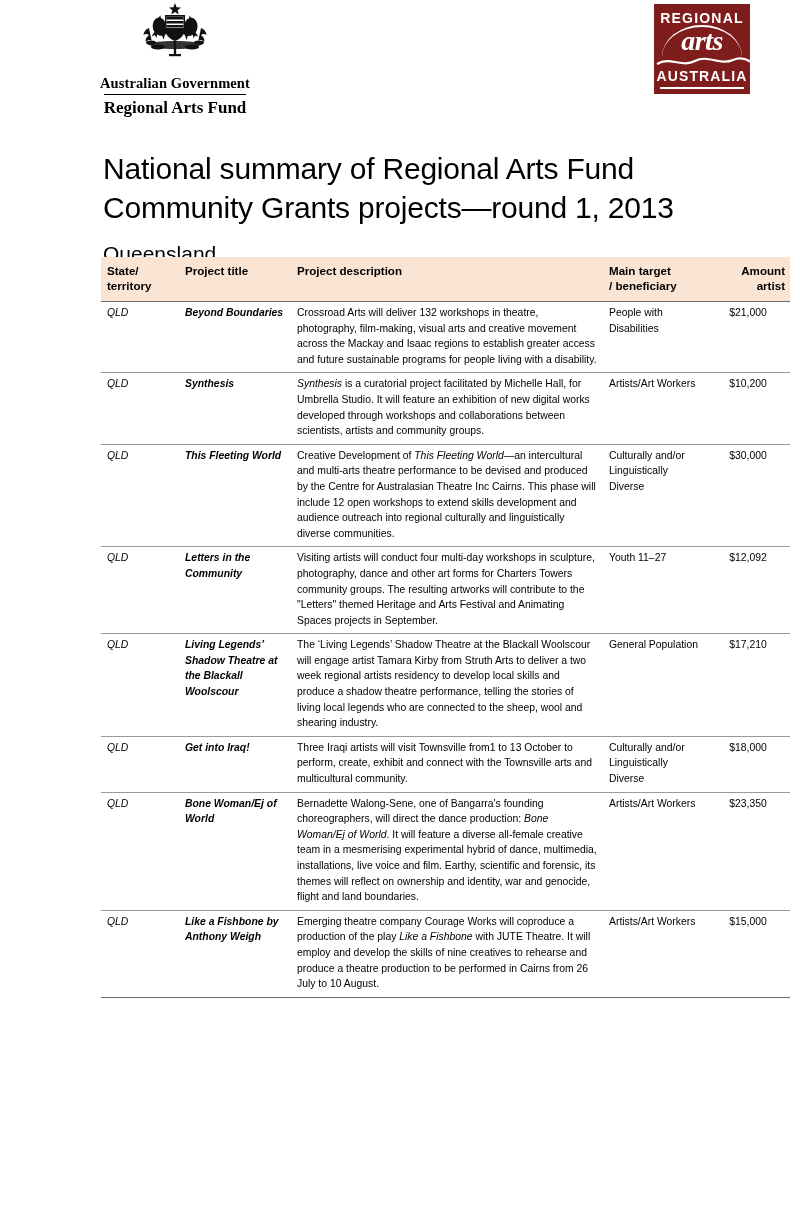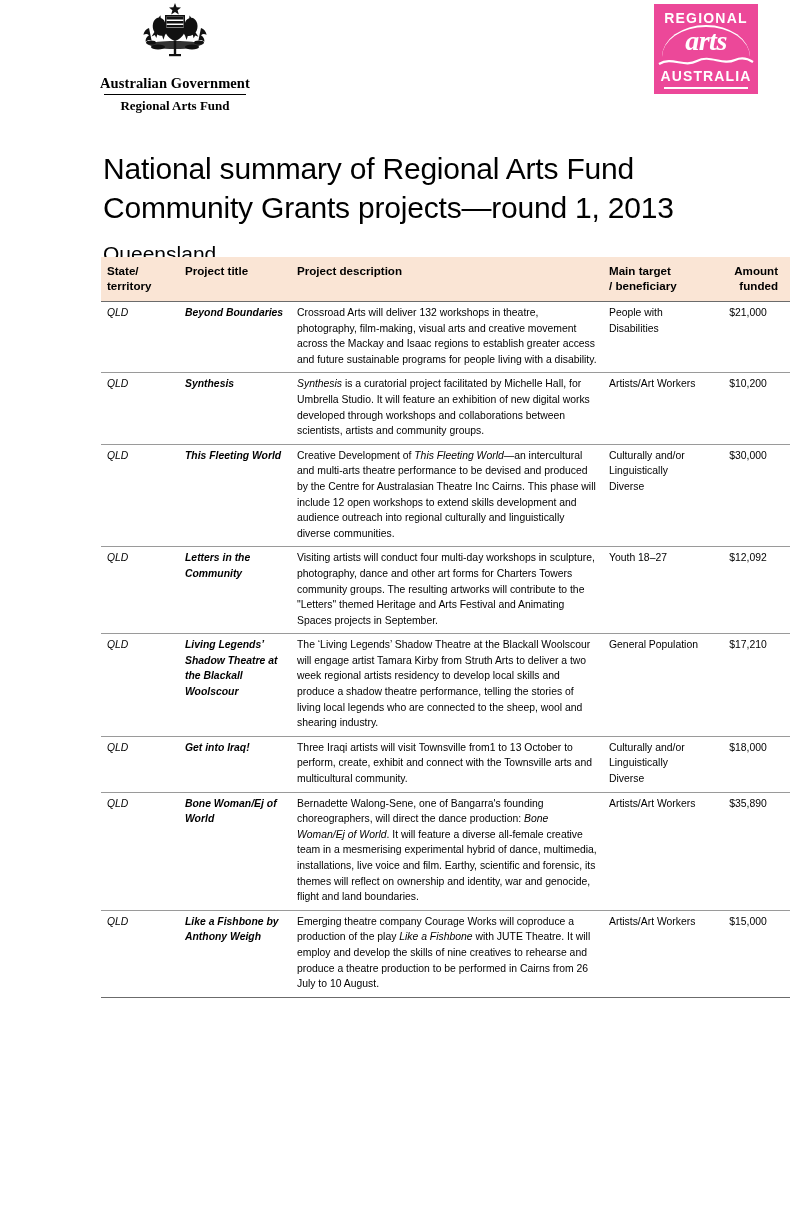--- a/index.html
+++ b/index.html
@@ -43,32 +43,32 @@
     white-space: nowrap;
   }
   .gov-rule {
     border-bottom: 1px solid #000;
     width: 142px;
     margin: 2px auto 3px auto;
   }
   .gov-sub {
     font-family: "Liberation Serif", serif;
     font-weight: bold;
-    font-size: 13px;
+    font-size: 17px;
     color: #000;
     white-space: nowrap;
   }
 
   .raa-logo {
     position: absolute;
     left: 654px;
     top: 4px;
-    width: 104px;
+    width: 96px;
     height: 90px;
-    background: #ec4899;
+    background: #7f1d1d;
     color: #ffffff;
     text-align: center;
     overflow: hidden;
   }
   .raa-regional {
     font-size: 14px;
     font-weight: bold;
     letter-spacing: 1.2px;
     margin-top: 7px;
     line-height: 1;
@@ -159,21 +159,21 @@
     font-size: 11.6px;
     line-height: 15px;
     text-align: left;
     vertical-align: top;
     padding: 6px 6px 8px 6px;
     border: 0;
     color: #000;
   }
   .grants-table thead th.num {
     text-align: right;
-    padding-right: 12px;
+    padding-right: 5px;
   }
   .grants-table thead tr {
     border-bottom: 1.6px solid #6b6b6b;
   }
 
   .grants-table tbody td {
     vertical-align: top;
     padding: 3px 6px 5px 6px;
     border-top: 1px solid #9a9a9a;
     color: #000;
@@ -260,21 +260,21 @@
         <span>territory</span>
       </th>
       <th>Project title</th>
       <th>Project description</th>
       <th>
         <span>Main target</span><br>
         <span>/ beneficiary</span>
       </th>
       <th class="num">
         <span>Amount</span><br>
-        <span>funded</span>
+        <span>artist</span>
       </th>
     </tr>
   </thead>
   <tbody id="table-body">
       <tr>
         <td class="cell-state">QLD</td>
         <td class="cell-title">Beyond Boundaries</td>
         <td class="cell-desc">Crossroad Arts will deliver 132 workshops in theatre, photography, film-making, visual arts and creative movement across the Mackay and Isaac regions to establish greater access and future sustainable programs for people living with a disability.</td>
         <td class="cell-target">People with Disabilities</td>
         <td class="cell-amount">$21,000</td>
@@ -290,21 +290,21 @@
         <td class="cell-state">QLD</td>
         <td class="cell-title">This Fleeting World</td>
         <td class="cell-desc">Creative Development of <span class="em">This Fleeting World</span>—an intercultural and multi-arts theatre performance to be devised and produced by the Centre for Australasian Theatre Inc Cairns. This phase will include 12 open workshops to extend skills development and audience outreach into regional culturally and linguistically diverse communities.</td>
         <td class="cell-target">Culturally and/or Linguistically Diverse</td>
         <td class="cell-amount">$30,000</td>
       </tr>
       <tr>
         <td class="cell-state">QLD</td>
         <td class="cell-title">Letters in the Community</td>
         <td class="cell-desc">Visiting artists will conduct four multi-day workshops in sculpture, photography, dance and other art forms for Charters Towers community groups. The resulting artworks will contribute to the "Letters" themed Heritage and Arts Festival and Animating Spaces projects in September.</td>
-        <td class="cell-target">Youth 18–27</td>
+        <td class="cell-target">Youth 11–27</td>
         <td class="cell-amount">$12,092</td>
       </tr>
       <tr>
         <td class="cell-state">QLD</td>
         <td class="cell-title">Living Legends’ Shadow Theatre at the Blackall Woolscour</td>
         <td class="cell-desc">The ‘Living Legends’ Shadow Theatre at the Blackall Woolscour will engage artist Tamara Kirby from Struth Arts to deliver a two week regional artists residency to develop local skills and produce a shadow theatre performance, telling the stories of living local legends who are connected to the sheep, wool and shearing industry.</td>
         <td class="cell-target">General Population</td>
         <td class="cell-amount">$17,210</td>
       </tr>
       <tr>
@@ -312,21 +312,21 @@
         <td class="cell-title">Get into Iraq!</td>
         <td class="cell-desc">Three Iraqi artists will visit Townsville from1 to 13 October to perform, create, exhibit and connect with the Townsville arts and multicultural community.</td>
         <td class="cell-target">Culturally and/or Linguistically Diverse</td>
         <td class="cell-amount">$18,000</td>
       </tr>
       <tr>
         <td class="cell-state">QLD</td>
         <td class="cell-title">Bone Woman/Ej of World</td>
         <td class="cell-desc">Bernadette Walong-Sene, one of Bangarra's founding choreographers, will direct the dance production: <span class="em">Bone Woman/Ej of World</span>. It will feature a diverse all-female creative team in a mesmerising experimental hybrid of dance, multimedia, installations, live voice and film. Earthy, scientific and forensic, its themes will reflect on ownership and identity, war and genocide, flight and land boundaries.</td>
         <td class="cell-target">Artists/Art Workers</td>
-        <td class="cell-amount">$35,890</td>
+        <td class="cell-amount">$23,350</td>
       </tr>
       <tr class="last-row">
         <td class="cell-state">QLD</td>
         <td class="cell-title">Like a Fishbone by Anthony Weigh</td>
         <td class="cell-desc">Emerging theatre company Courage Works will coproduce a production of the play <span class="em">Like a Fishbone</span> with JUTE Theatre. It will employ and develop the skills of nine creatives to rehearse and produce a theatre production to be performed in Cairns from 26 July to 10 August.</td>
         <td class="cell-target">Artists/Art Workers</td>
         <td class="cell-amount">$15,000</td>
       </tr>
     </tbody>
 </table>

